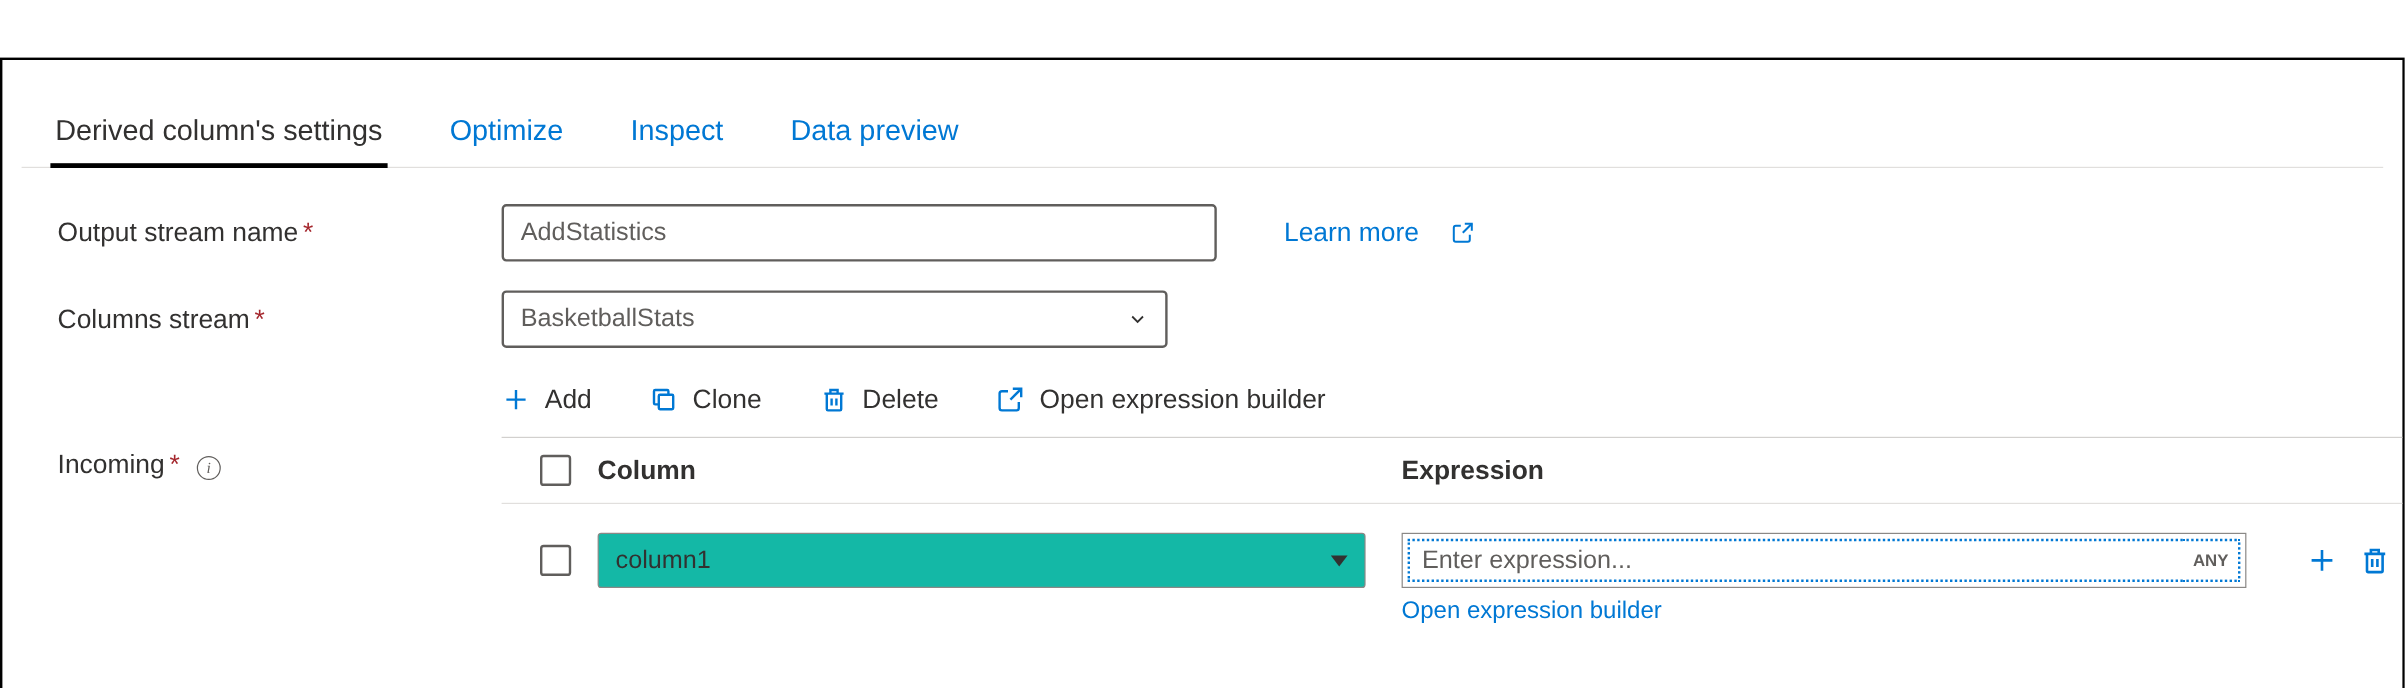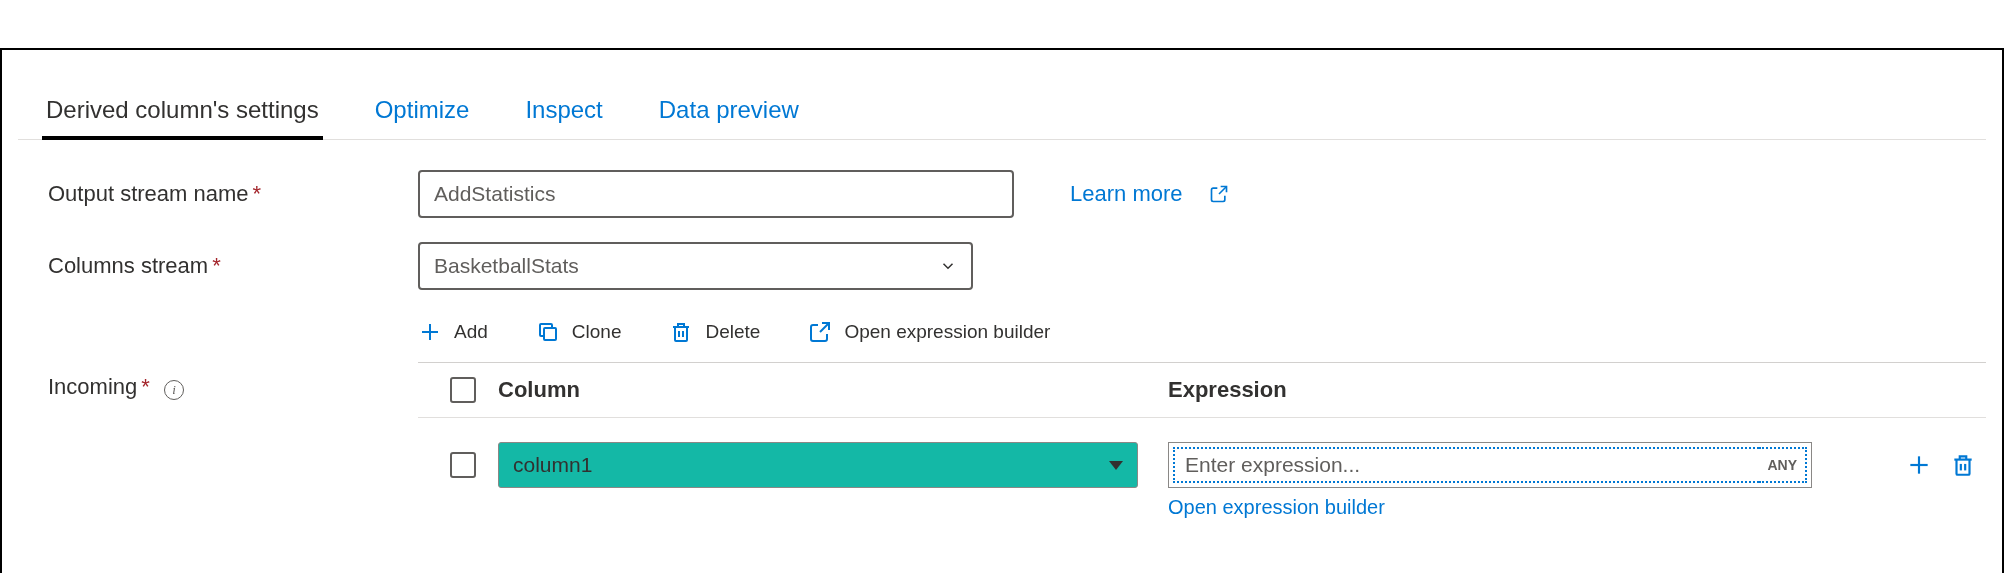--- a/index.html
+++ b/index.html
@@ -92,21 +92,21 @@
   .toolbar {
     display: flex;
     align-items: center;
     gap: 48px;
     padding: 6px 0 18px 0;
   }
   .tbtn {
     display: flex;
     align-items: center;
     gap: 12px;
-    font-size: 19px;
+    font-size: 22px;
     color: #323130;
     cursor: pointer;
   }
   .tbtn svg { color: #0078d4; }
   .grid-header, .grid-row {
     display: flex;
     align-items: center;
     padding: 14px 10px;
   }
   .grid-header {
@@ -139,21 +139,21 @@
     font-size: 21px;
     color: #323130;
     display: flex;
     align-items: center;
     justify-content: space-between;
     background: #14b8a6;
     cursor: pointer;
   }
   .caret { border-top: 9px solid #323130; border-left: 7px solid transparent; border-right: 7px solid transparent; }
   .expr-input-wrap {
-    width: 644px;
+    width: 704px;
     height: 46px;
     border: 1px solid #8a8886;
     display: flex;
     align-items: center;
     padding: 4px;
   }
   .expr-input {
     flex: 1;
     height: 100%;
     border: 2px dotted #0078d4;

